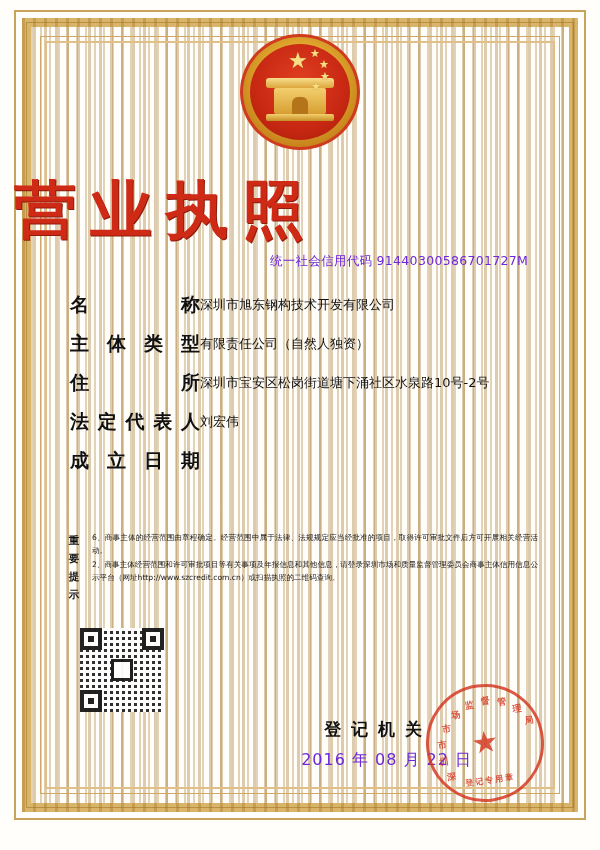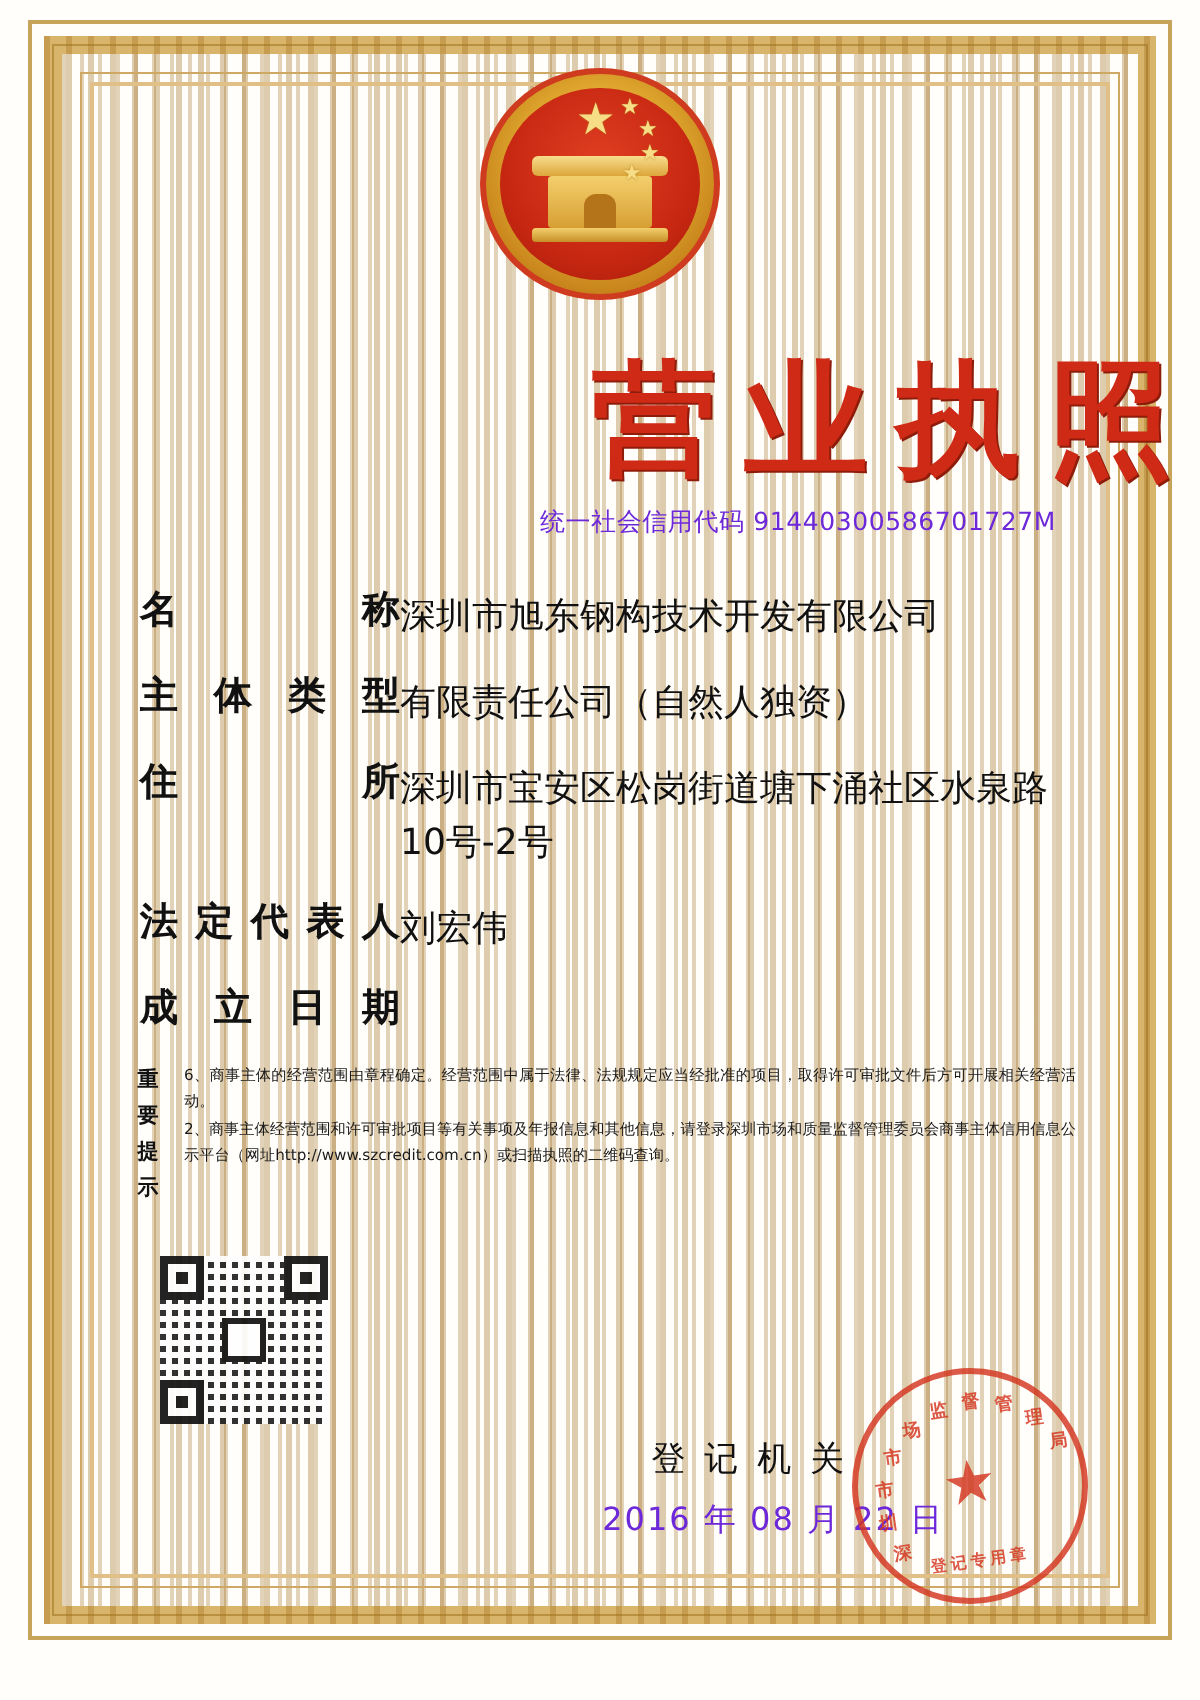--- a/index.html
+++ b/index.html
@@ -134,21 +134,21 @@
   .emblem .star.s0 { left: 52px; top: 24px; font-size: 22px; }
   .emblem .star.s1 { left: 74px; top: 22px; font-size: 11px; }
   .emblem .star.s2 { left: 83px; top: 33px; font-size: 11px; }
   .emblem .star.s3 { left: 84px; top: 45px; font-size: 11px; }
   .emblem .star.s4 { left: 75px; top: 55px; font-size: 11px; }
 
   
   .title {
     position: absolute;
     left: 0; right: 0; top: 168px;
-    text-align: right;
+    text-align: left;
     font-family: "DejaVu Serif", serif;
     font-size: 62px;
     font-weight: bold;
     letter-spacing: 14px;
     color: #cf2a15;
     text-shadow: 1px 1px 0 #8d1c0b;
     padding-left: 14px;
   }
 
   .code-line {
@@ -177,21 +177,21 @@
     flex: 0 0 130px;
     font-size: 19px;
     color: #111;
     font-weight: bold;
     display: flex;
     justify-content: space-between;
     letter-spacing: 0;
   }
   .label span { display: inline-block; }
   .value {
-    font-size: 18px;
+    font-size: 13px;
     color: #111;
     line-height: 1.5;
     padding-top: 3px;
   }
 
   
   .notes {
     position: absolute;
     left: 66px;
     right: 62px;
@@ -298,21 +298,21 @@
     letter-spacing: 2px;
     font-weight: bold;
   }
 
   
   .authority {
     position: absolute;
     right: 176px;
     top: 718px;
     font-size: 17px;
-    font-weight: normal;
+    font-weight: bold;
     letter-spacing: 2px;
     color: #111;
   }
   .issue-date {
     position: absolute;
     right: 128px;
     top: 750px;
     font-size: 16px;
     color: #6d28d9;
     letter-spacing: 1px;

